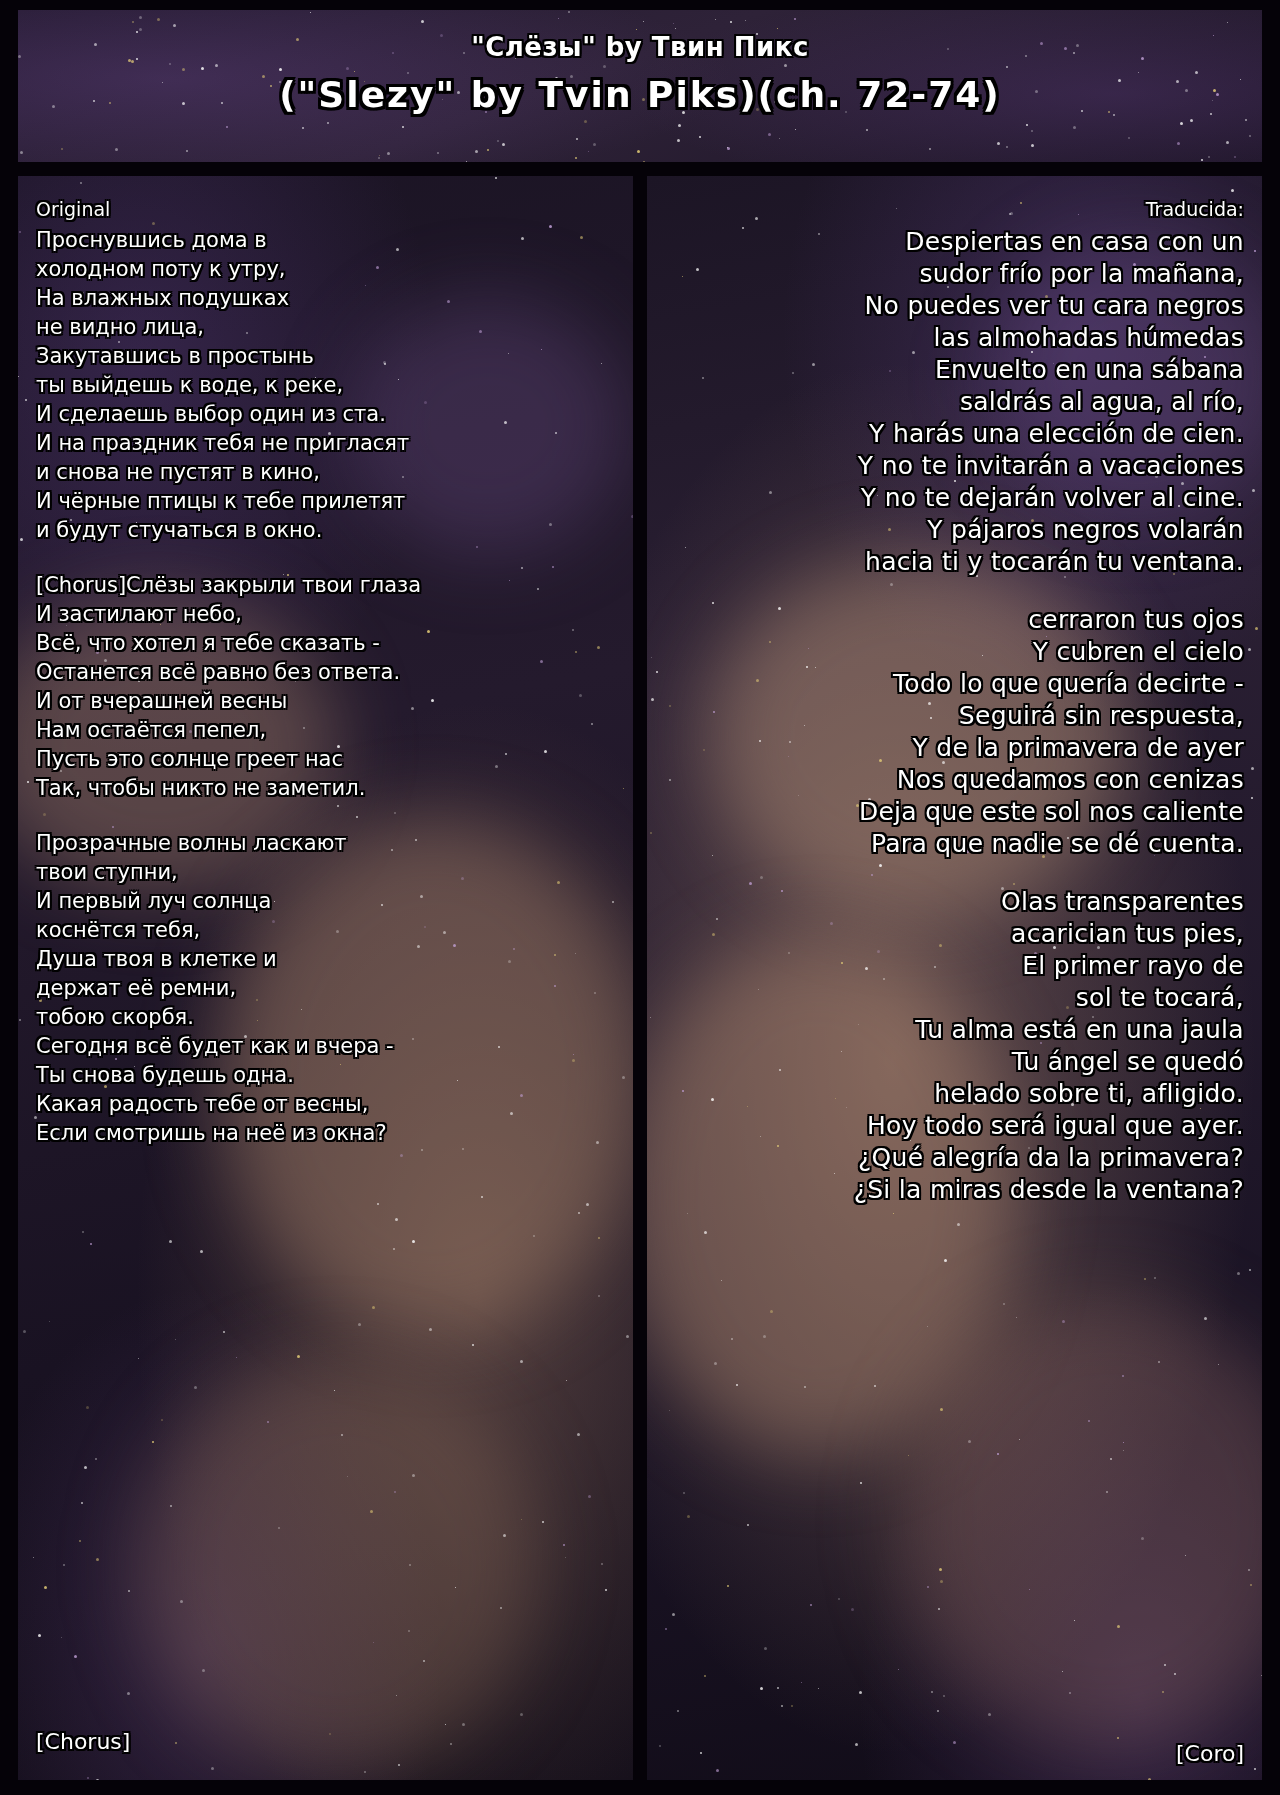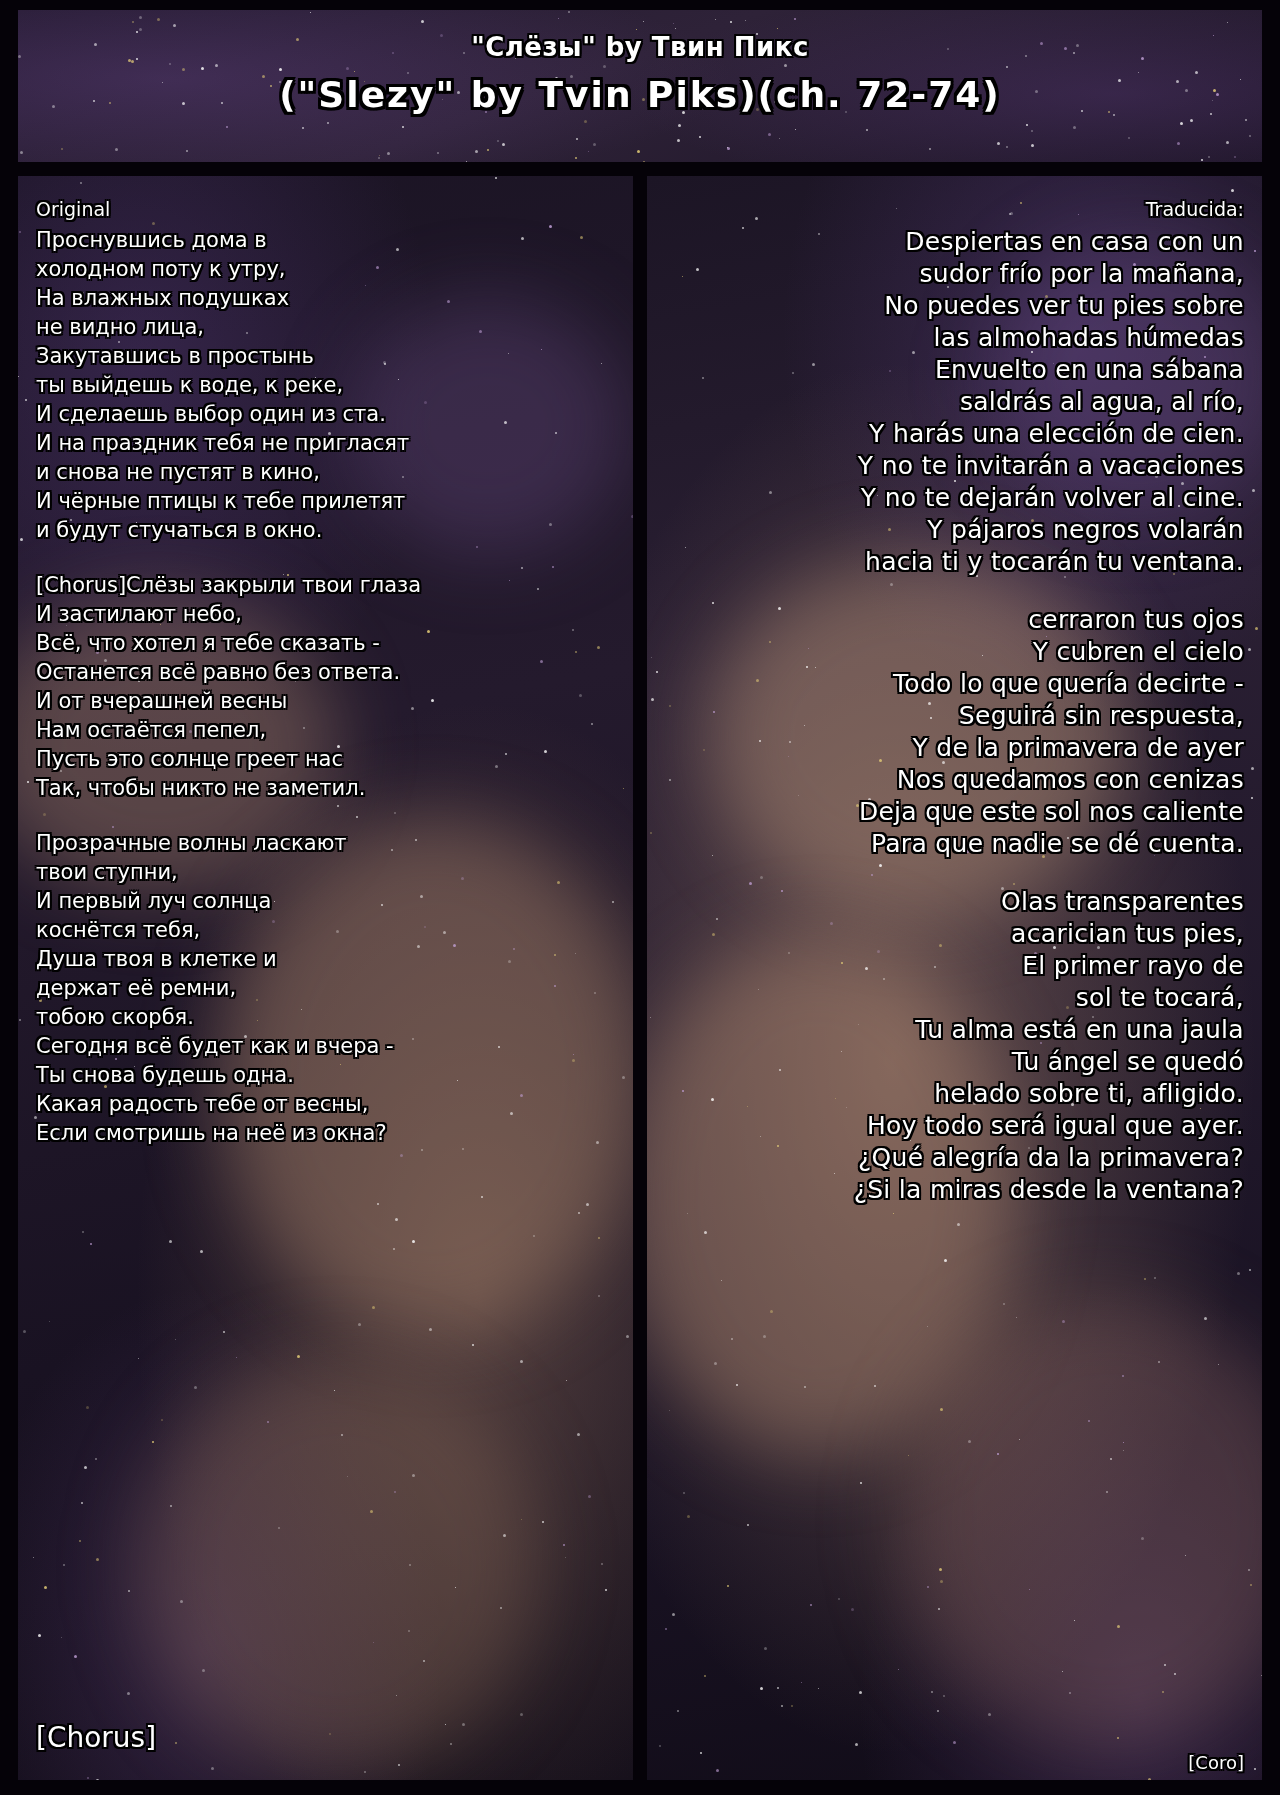--- a/index.html
+++ b/index.html
@@ -162,33 +162,33 @@
     text-shadow:
       -2px -2px 0 #000, 2px -2px 0 #000, -2px 2px 0 #000, 2px 2px 0 #000,
       0 -2px 0 #000, 0 2px 0 #000, -2px 0 0 #000, 2px 0 0 #000;
   }
   .footer-tag-left {
     position: absolute;
     left: 18px;
     bottom: 26px;
     z-index: 6;
     font-family: "DejaVu Sans", sans-serif;
-    font-size: 28px;
+    font-size: 22px;
     color: #ffffff;
     text-shadow:
       -2px -2px 0 #000, 2px -2px 0 #000, -2px 2px 0 #000, 2px 2px 0 #000,
       0 -2px 0 #000, 0 2px 0 #000, -2px 0 0 #000, 2px 0 0 #000;
   }
   .footer-tag-right {
     position: absolute;
     right: 18px;
-    bottom: 7px;
+    bottom: 14px;
     z-index: 6;
     font-family: "DejaVu Sans", sans-serif;
-    font-size: 18px;
+    font-size: 22px;
     color: #ffffff;
     text-shadow:
       -2px -2px 0 #000, 2px -2px 0 #000, -2px 2px 0 #000, 2px 2px 0 #000,
       0 -2px 0 #000, 0 2px 0 #000, -2px 0 0 #000, 2px 0 0 #000;
   }
 </style>
 </head>
 <body>
 
 <div class="page">
@@ -868,21 +868,21 @@
           <div class="st" style="width: 1px; height: 1px; left: 199px; top: 931px; opacity: 0.29;"></div>
           <div class="st p" style="width: 3px; height: 3px; left: 204px; top: 1432px; opacity: 0.27;"></div>
           <div class="st" style="width: 1px; height: 1px; left: 320px; top: 979px; opacity: 0.42;"></div>
         </div>
 
       <div class="col-label label-right">Traducida:</div>
       <div class="lyrics" id="right-lyrics">
           <div class="stanza">
             <div class="line">Despiertas en casa con un</div>
             <div class="line">sudor frío por la mañana,</div>
-            <div class="line">No puedes ver tu pies sobre</div>
+            <div class="line">No puedes ver tu cara negros</div>
             <div class="line">las almohadas húmedas</div>
             <div class="line">Envuelto en una sábana</div>
             <div class="line">saldrás al agua, al río,</div>
             <div class="line">Y harás una elección de cien.</div>
             <div class="line">Y no te invitarán a vacaciones</div>
             <div class="line">Y no te dejarán volver al cine.</div>
             <div class="line">Y pájaros negros volarán</div>
             <div class="line">hacia ti y tocarán tu ventana.</div>
           </div>
           <div class="stanza">

